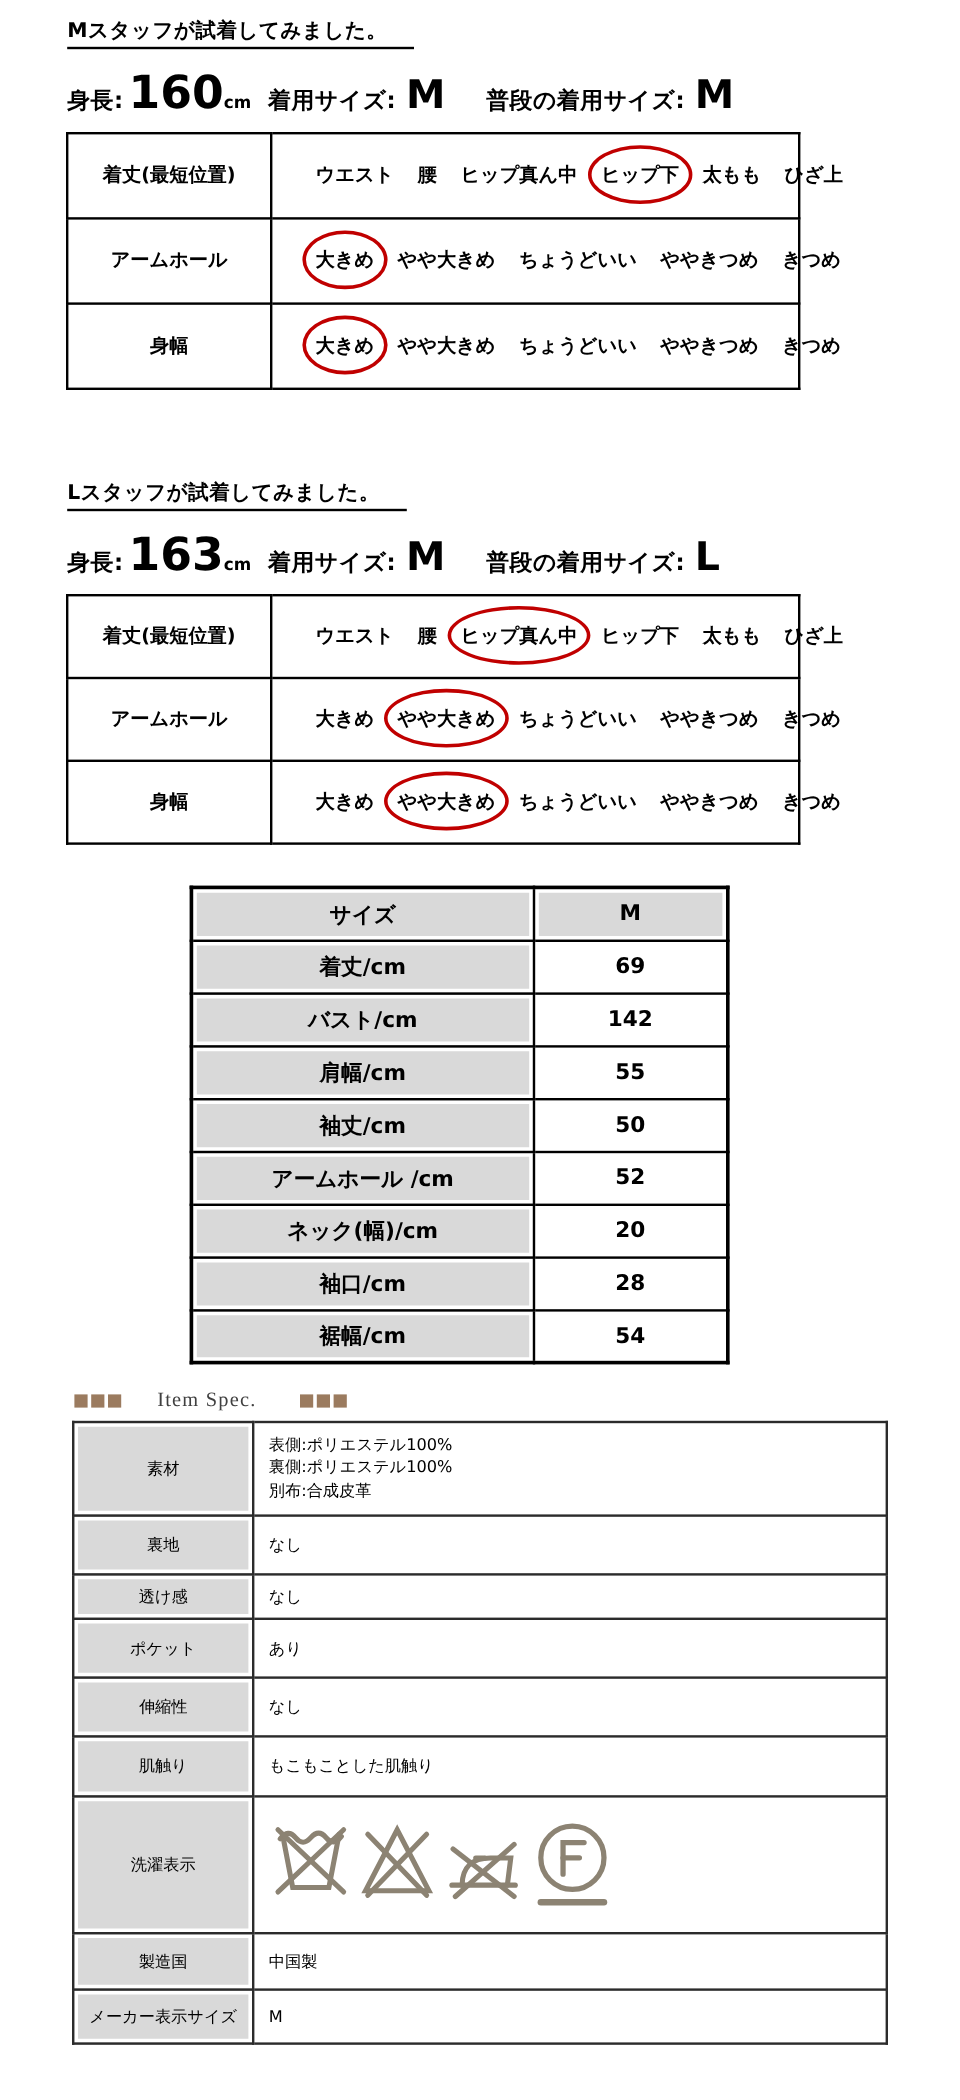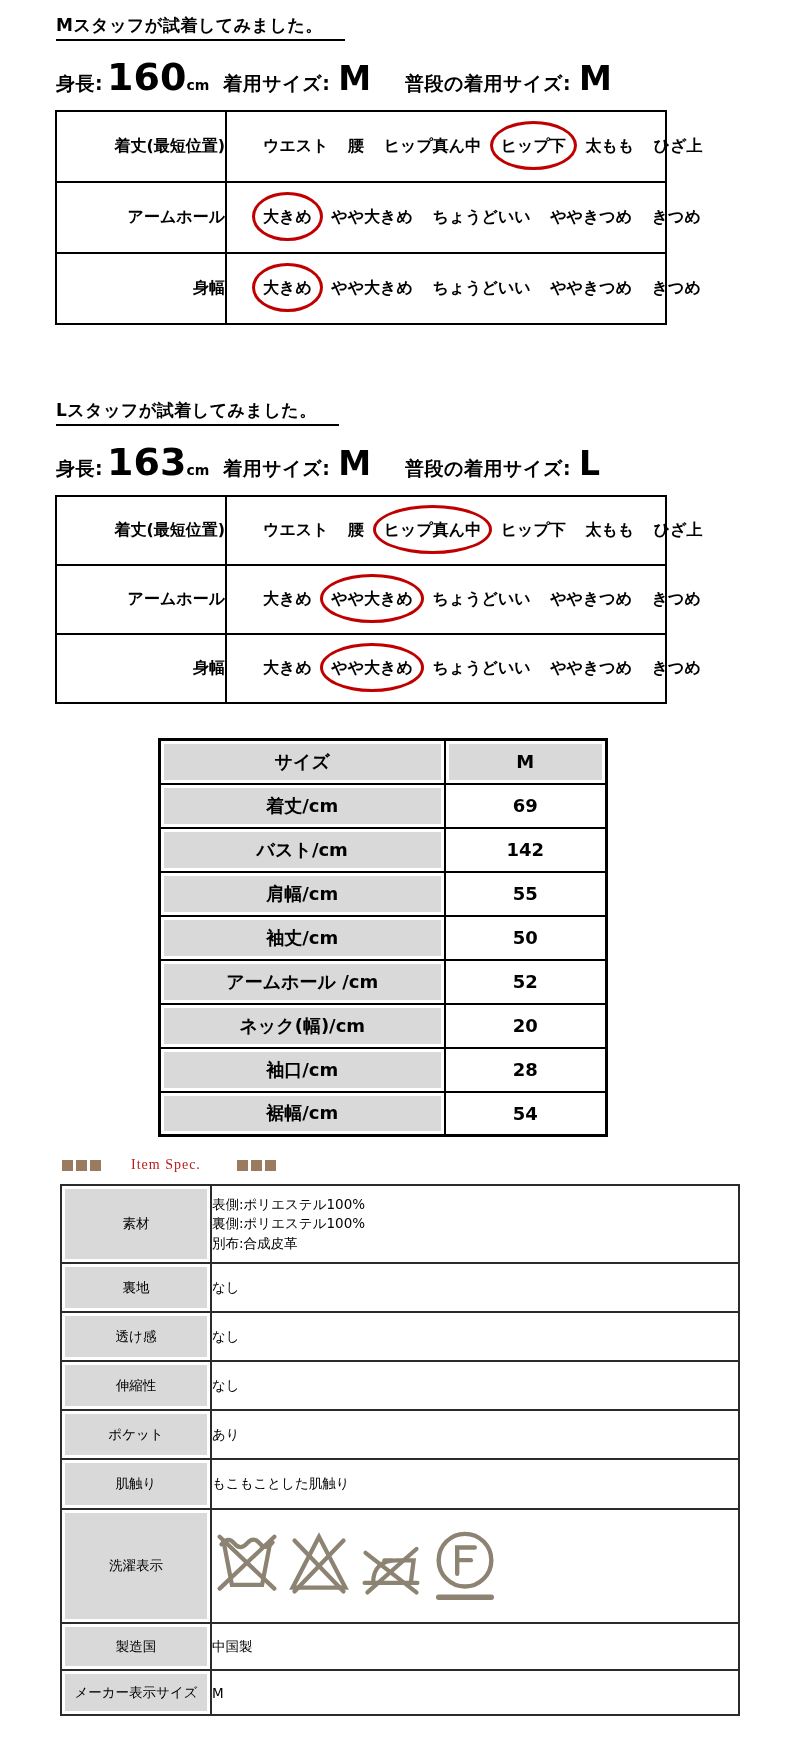--- a/index.html
+++ b/index.html
@@ -28,21 +28,21 @@
   .s-gap   { margin-left:34px; }
 
   
   table { border-collapse:collapse; }
   .fit-table {
     position:absolute; left:55px; width:612px; table-layout:fixed;
     border:2px solid #000;
   }
   .fit-table td { border:2px solid #000; overflow:visible; }
   .fit-table td.lbl {
-    width:170px; text-align:right; font-weight:bold; font-size:16px;
+    width:170px; text-align:center; font-weight:bold; font-size:16px;
   }
   .fit-table td.opts {
     padding-left:36px; font-weight:bold; font-size:16px; white-space:nowrap;
   }
   .fit-table tr { height:71px; }
   .fit-2 tr { height:69px; }
   .opt { margin-right:14px; }
   .circled { position:relative; display:inline-block; }
   .circled::before {
     content:""; position:absolute; left:-11px; right:-11px; top:-15px; bottom:-13px;
@@ -60,34 +60,34 @@
   .size-table td.c2 { width:162px; }
 
   
   .spec-head {
     position:absolute; left:62px; top:1157px; display:flex; align-items:center;
   }
   .sq-group { display:flex; gap:3px; }
   .sq { width:11px; height:11px; background:#9b7b5f; display:inline-block; }
   .spec-head-text {
     font-family:"Liberation Serif","DejaVu Serif",serif;
-    font-size:14px; color:#b91c1c; margin:0 36px 0 30px; letter-spacing:1px;
+    font-size:17px; color:#404040; margin:0 36px 0 30px; letter-spacing:1px;
   }
 
   
   .spec-table {
     position:absolute; left:60px; top:1184px; width:680px; table-layout:fixed;
     border:2px solid #2b2b2b;
   }
   .spec-table td { border:2px solid #2b2b2b; font-size:13.5px; vertical-align:middle; }
   .spec-table td.lbl {
     width:150px; background:#d9d9d9; box-shadow:inset 0 0 0 3px #fff;
     text-align:center; font-weight:normal;
   }
-  .spec-table td.val { padding-left:0; background:#fff; }
+  .spec-table td.val { padding-left:12px; background:#fff; }
   .val-line { line-height:1.45; }
   .wash-icons { display:flex; align-items:center; gap:6px; padding:4px 0 4px 2px; }
   .wash-icons svg { display:block; }
 </style>
 </head>
 <body>
 
 <div class="canvas">
 
   <div class="fit-title" style="top:14px">Mスタッフが試着してみました。</div>
@@ -248,31 +248,31 @@
       <td class="val">
         <div class="val-line">表側:ポリエステル100%</div>
         <div class="val-line">裏側:ポリエステル100%</div>
         <div class="val-line">別布:合成皮革</div>
       </td>
     </tr>
     <tr style="height:49px">
       <td class="lbl">裏地</td>
       <td class="val">なし</td>
     </tr>
-    <tr style="height:49px">
+    <tr style="height:37px">
       <td class="lbl">透け感</td>
       <td class="val">なし</td>
+    </tr>
+    <tr style="height:49px">
+      <td class="lbl">ポケット</td>
+      <td class="val">あり</td>
     </tr>
     <tr style="height:49px">
       <td class="lbl">伸縮性</td>
       <td class="val">なし</td>
-    </tr>
-    <tr style="height:49px">
-      <td class="lbl">ポケット</td>
-      <td class="val">あり</td>
     </tr>
     <tr style="height:50px">
       <td class="lbl">肌触り</td>
       <td class="val">もこもことした肌触り</td>
     </tr>
     <tr style="height:114px">
       <td class="lbl">洗濯表示</td>
       <td class="val">
         <div class="wash-icons">
 

